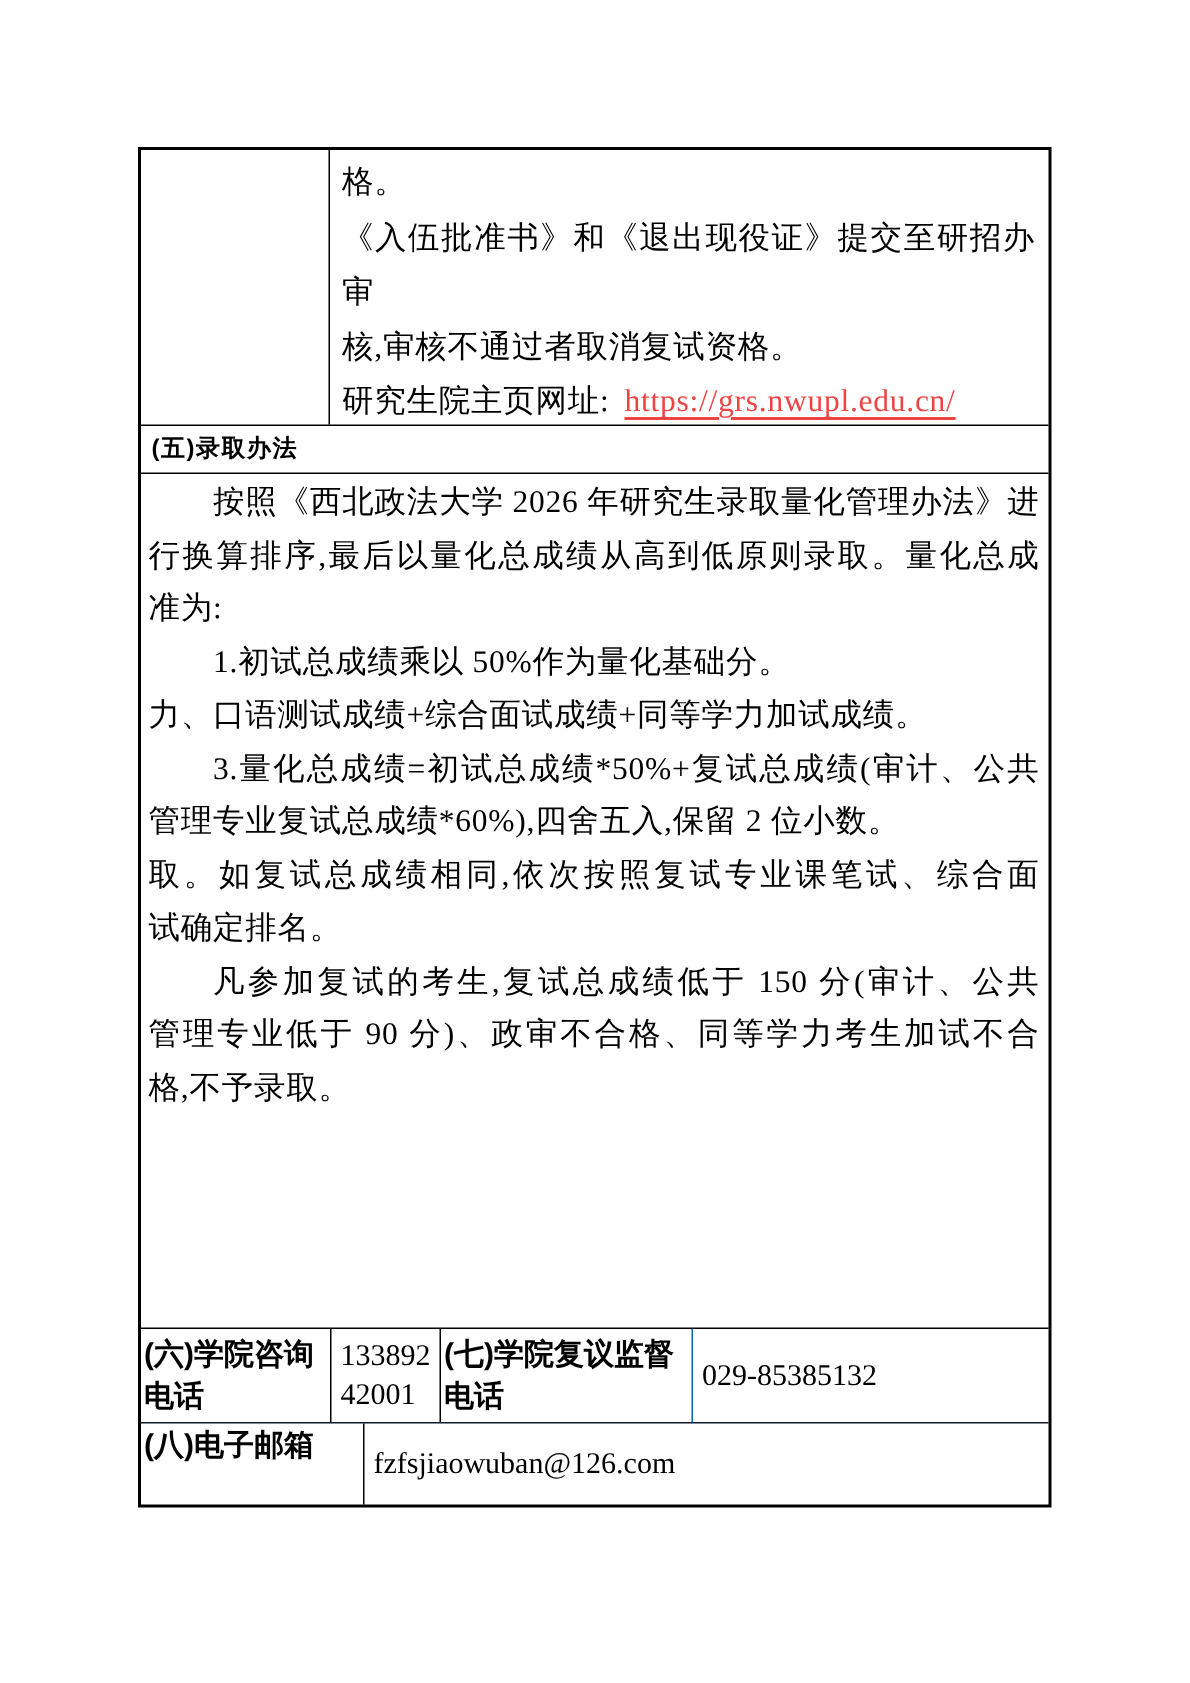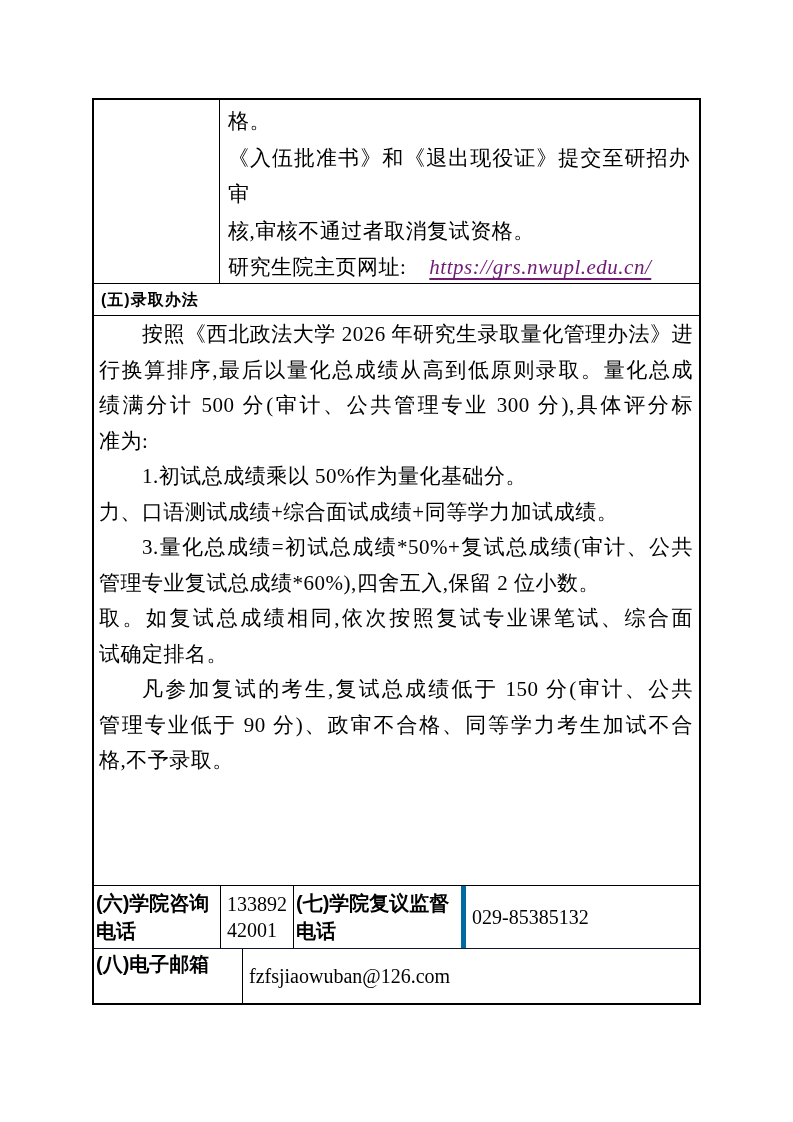--- a/index.html
+++ b/index.html
@@ -35,25 +35,24 @@
     letter-spacing: 0.5px;
     line-height: 36.5px;
     white-space: nowrap;
     text-align: justify;
     text-align-last: left;
     overflow: visible;
   }
   .tline.flush { text-align-last: justify; white-space: normal; }
   .tline.indent { padding-left: 43px; }
   .homelink {
-    color: #701a75;
+    color: #ef4444;
     text-decoration: underline;
     text-underline-offset: 4px;
-    margin-left: 23px;
-    font-style: italic;
+    margin-left: 10px;
   }
 
   
   .rowB {
     height: 32px;
     border-top: 1px solid #000;
     align-items: center;
   }
   .sec-title {
     font-family: "Liberation Sans", "DejaVu Sans", sans-serif;
@@ -85,21 +84,21 @@
   .valcell {
     font-size: 20px;
     display: flex;
     align-items: center;
     padding: 0 4px 0 6px;
   }
   .valcell span { display: block; word-break: break-all; line-height: 26px; }
   .rowD .c1 { width: 126px; }
   .rowD .c2 { width: 73px;  border-left: 1px solid #000; }
   .rowD .c3 { width: 168px; border-left: 1px solid #000; padding-right: 2px; }
-  .rowD .c4 { flex: 1;      border-left: 5px solid #0369a1; }
+  .rowD .c4 { flex: 1;      border-left: 1px solid #0369a1; }
 
   
   .rowE { flex: 1; border-top: 1px solid #0f172a; }
   .rowE .e1 { width: 148px; padding: 2px 2px 0 2px; line-height: 26px; }
   .rowE .e2 { flex: 1; border-left: 1px solid #000; }
 </style>
 </head>
 <body>
 
 <div class="page">
@@ -117,21 +116,20 @@
       </div>
     </div>
 
     <div class="row rowB">
       <div class="sec-title">(五)录取办法</div>
     </div>
 
     <div class="row rowC">
       <div class="tline flush indent">按照《西北政法大学 2026 年研究生录取量化管理办法》进</div>
       <div class="tline flush">行换算排序,最后以量化总成绩从高到低原则录取。量化总成</div>
-      <div class="tline flush">绩满分计 500 分(审计、公共管理专业 300 分),具体评分标</div>
       <div class="tline">准为:</div>
       <div class="tline indent">1.初试总成绩乘以 50%作为量化基础分。</div>
       <div class="tline">力、口语测试成绩+综合面试成绩+同等学力加试成绩。</div>
       <div class="tline flush indent">3.量化总成绩=初试总成绩*50%+复试总成绩(审计、公共</div>
       <div class="tline">管理专业复试总成绩*60%),四舍五入,保留 2 位小数。</div>
       <div class="tline flush">取。如复试总成绩相同,依次按照复试专业课笔试、综合面</div>
       <div class="tline">试确定排名。</div>
       <div class="tline flush indent">凡参加复试的考生,复试总成绩低于 150 分(审计、公共</div>
       <div class="tline flush">管理专业低于 90 分)、政审不合格、同等学力考生加试不合</div>
       <div class="tline">格,不予录取。</div>

